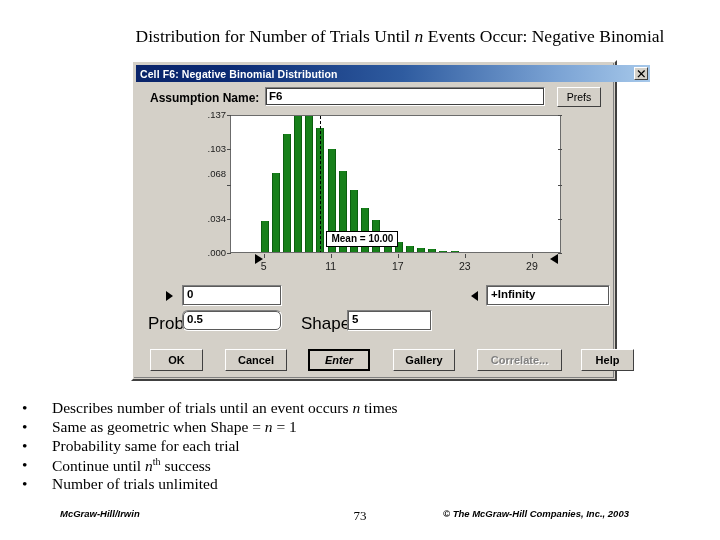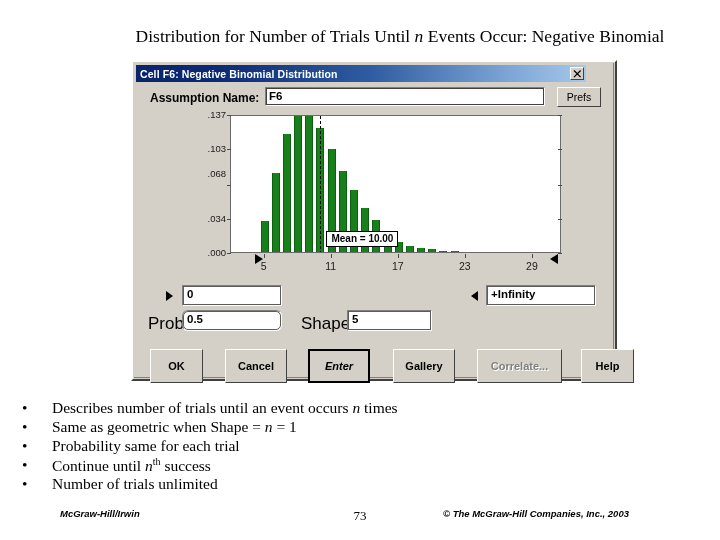--- a/index.html
+++ b/index.html
@@ -45,21 +45,21 @@
     left: 1px; top: 1px; right: 1px; bottom: 1px;
     border-right: 1px solid #808080;
     border-bottom: 1px solid #808080;
     box-sizing: border-box;
   }
 
   
   #titlebar {
     position: absolute;
     left: 2px; top: 2px;
-    width: 450px; height: 17px;
+    width: 514px; height: 17px;
     background: linear-gradient(to right, #0a246a 0%, #0b2a73 18%, #2f5ca0 52%, #7ba3d4 82%, #a6c8ea 100%);
     display: flex;
     align-items: center;
   }
   #titlebar-text {
     color: #ffffff;
     font-family: "Liberation Sans", sans-serif;
     font-size: 10.5px;
     font-weight: bold;
     margin-left: 4px;
@@ -272,21 +272,21 @@
     font-size: 17px;
     font-weight: normal;
     color: #000000;
     white-space: nowrap;
   }
 
   
   .dlgbtn {
     position: absolute;
     top: 286px;
-    height: 34px;
+    height: 22px;
     background: #d4d0c8;
     border-top: 1px solid #ffffff;
     border-left: 1px solid #ffffff;
     border-right: 1px solid #404040;
     border-bottom: 1px solid #404040;
     box-sizing: border-box;
     font-family: "Liberation Sans", sans-serif;
     font-size: 11px;
     font-weight: bold;
     color: #000000;
@@ -442,21 +442,21 @@
         <div class="ytick-mark" style="top: 105.752px;"></div>
         <div class="ytick-mark-r" style="top: 105.752px;"></div>
         <div class="ytick-mark" style="top: 140px;"></div>
         <div class="ytick-mark-r" style="top: 140px;"></div>
       </div>
 
     <div class="tri-right" style="left:32px; top:228px;"></div>
     <div class="txtfield" style="left:48px; top:222px; width:100px; height:21px;">0</div>
 
     <div class="tri-left" style="left:337px; top:228px;"></div>
-    <div class="txtfield" style="left:352px; top:222px; width:110px; height:21px;">+Infinity</div>
+    <div class="txtfield" style="left:352px; top:222px; width:124px; height:21px;">+Infinity</div>
 
     <div class="fieldlabel" style="left:14px; top:251px;">Prob.</div>
     <div class="txtfield" style="left:48px; top:247px; width:100px; height:21px;border-radius:6px;">0.5</div>
 
     <div class="fieldlabel" style="left:167px; top:251px;">Shape</div>
     <div class="txtfield" style="left:213px; top:247px; width:85px; height:21px;">5</div>
 
   <div class="dlgbtn" style="left: 16px; width: 53px;">OK</div>
       <div class="dlgbtn" style="left: 91px; width: 62px;">Cancel</div>
       <div class="dlgbtn default" style="left: 174px; width: 62px; font-style: italic;">Enter</div>

